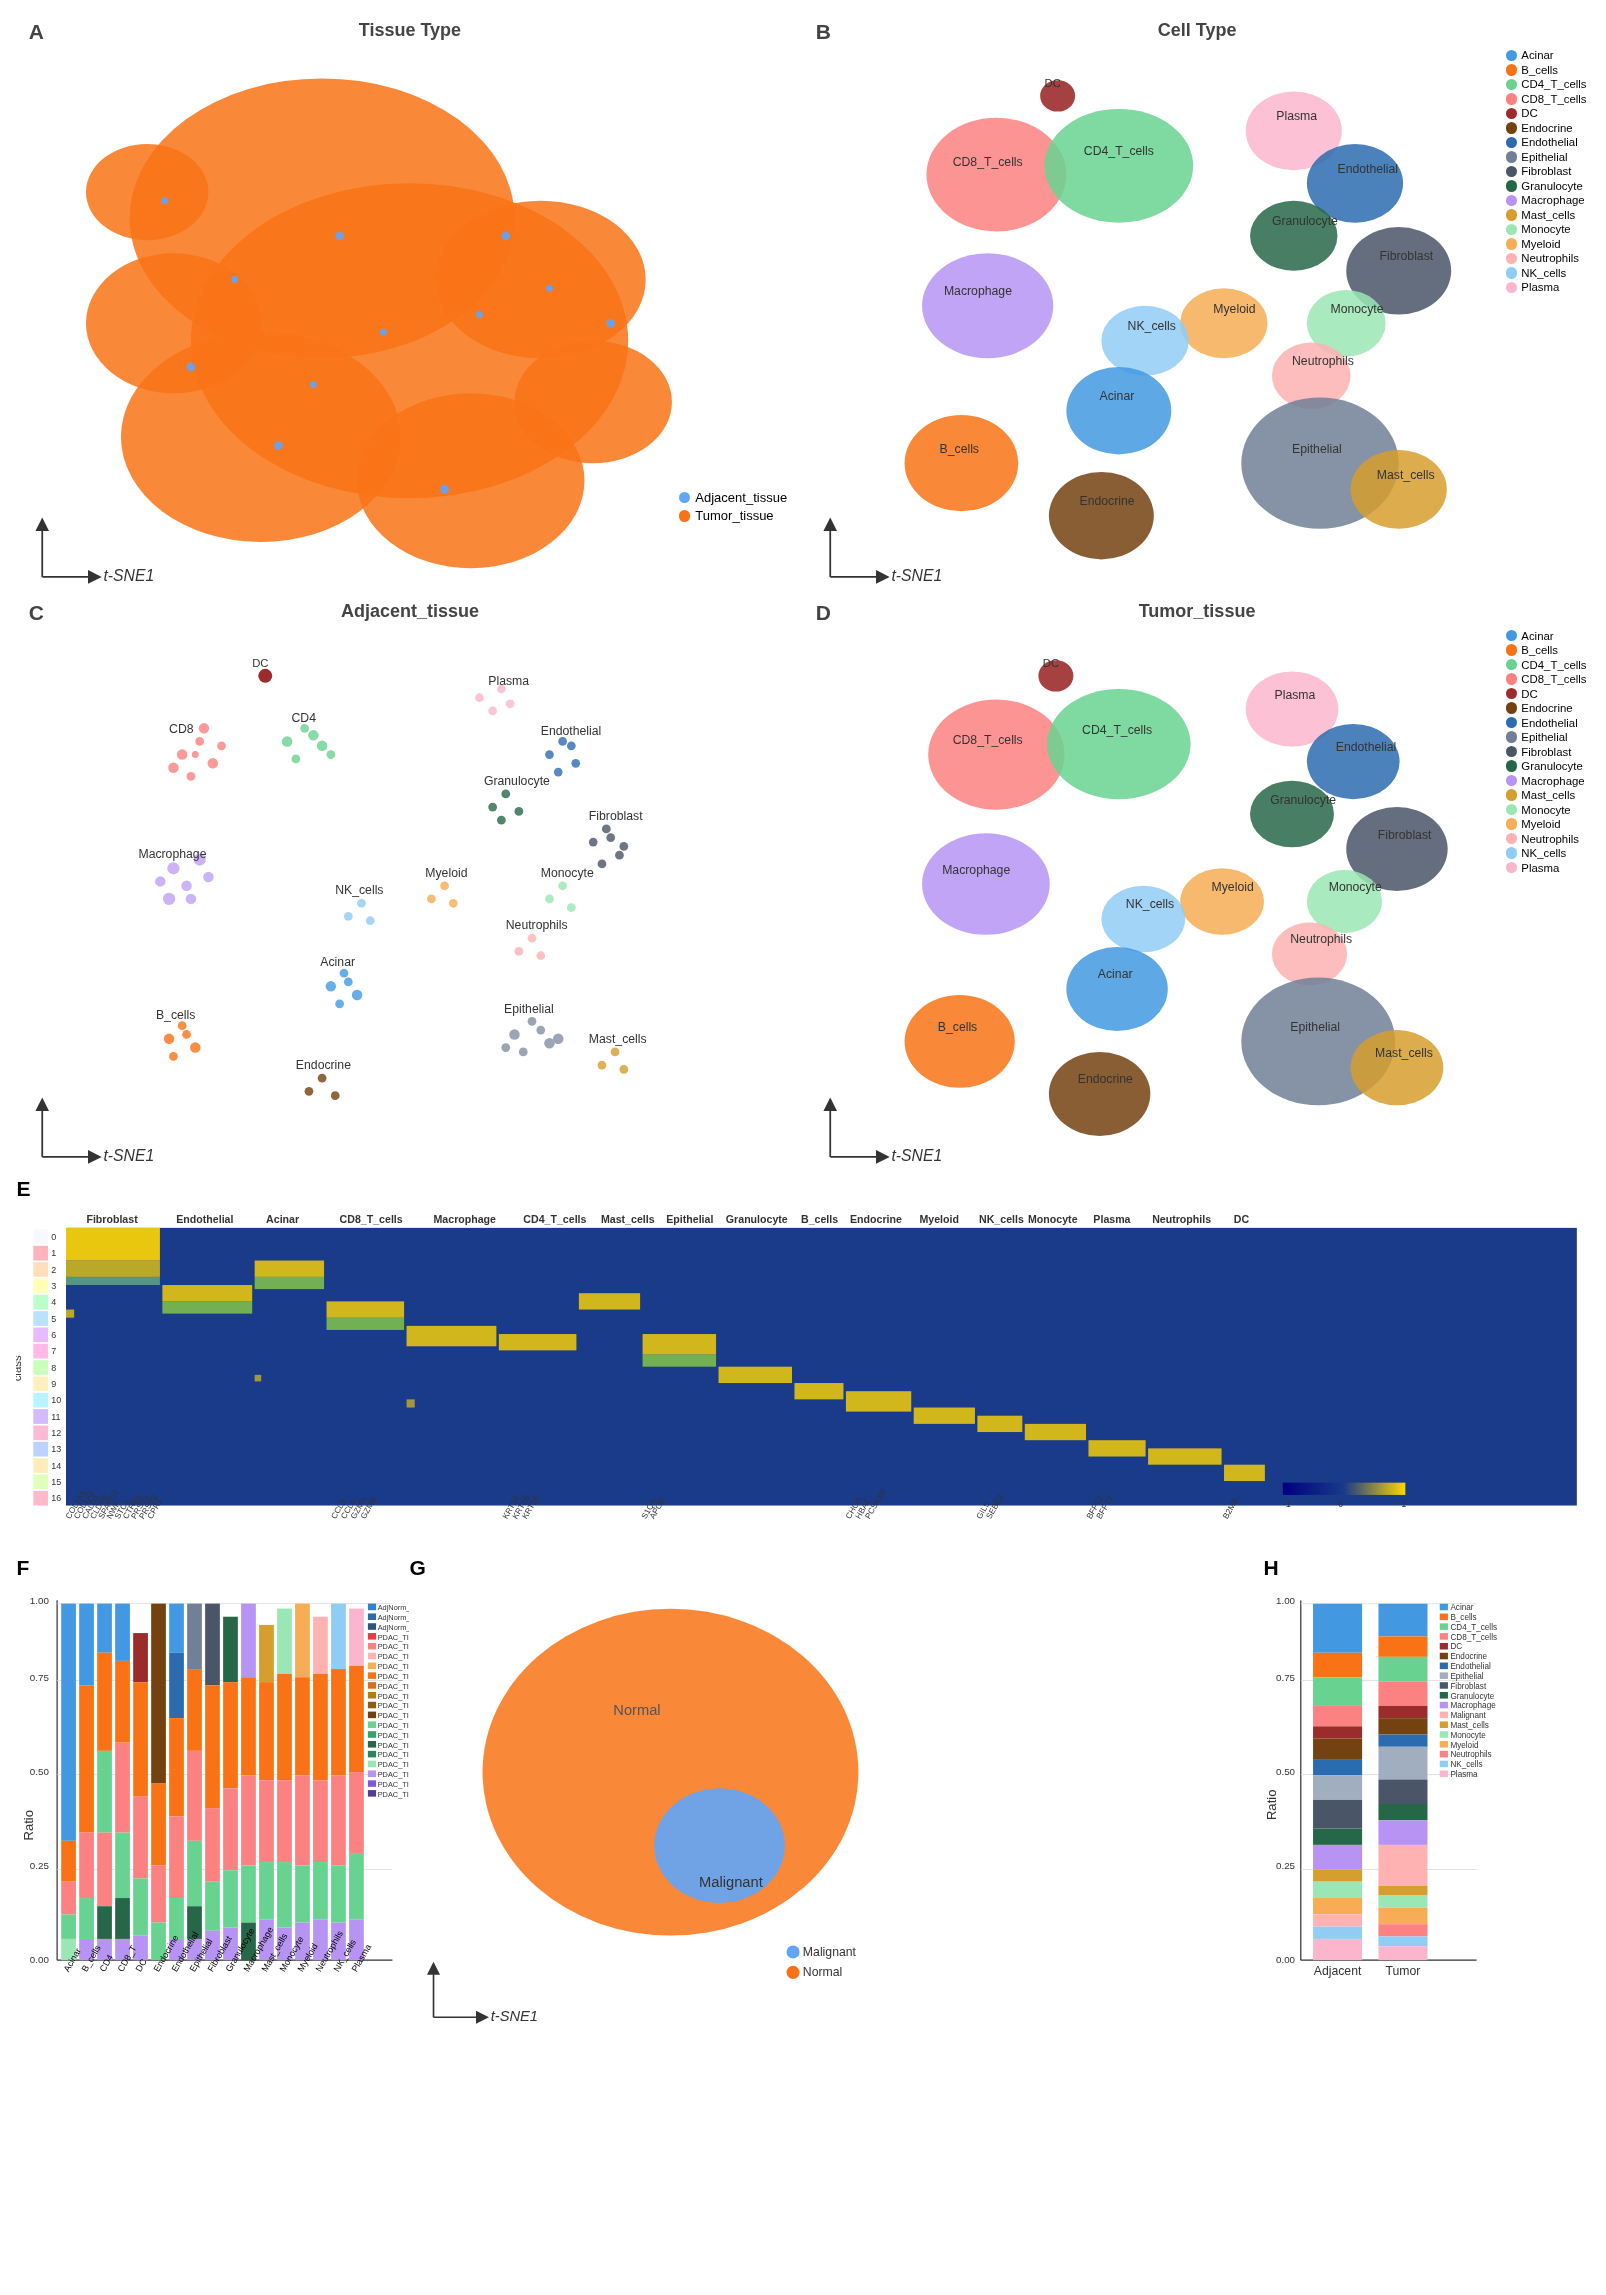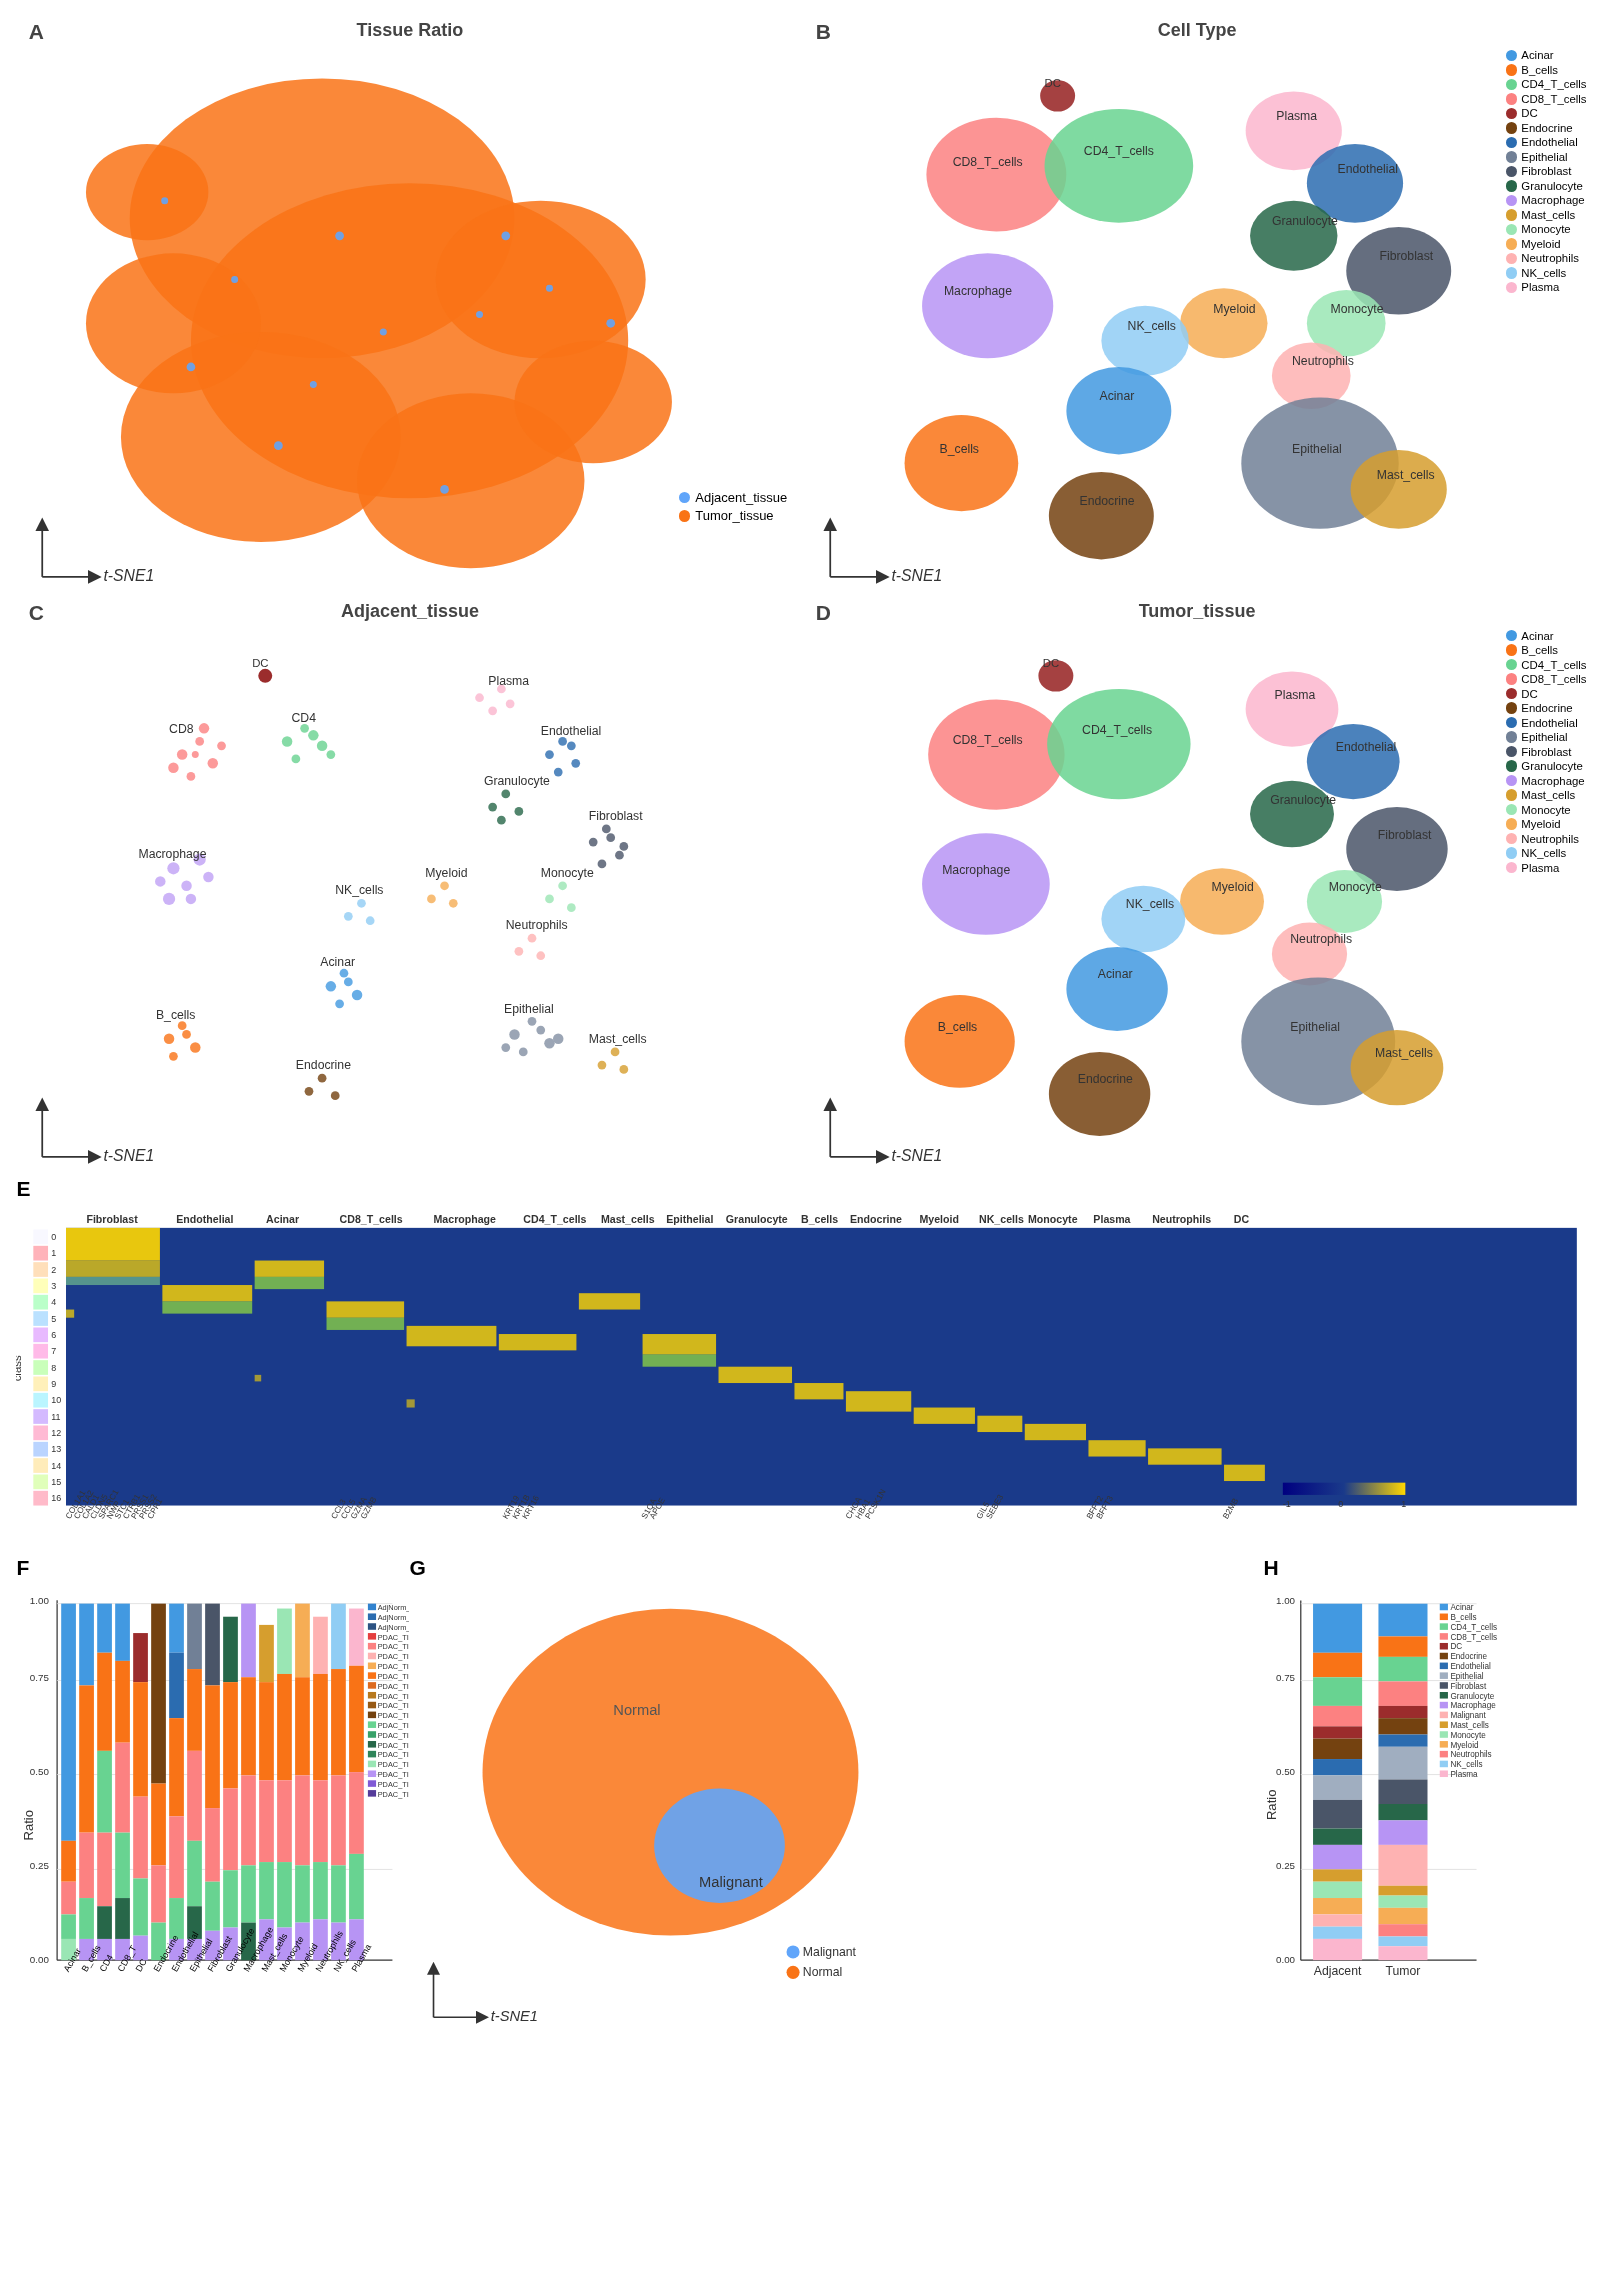--- a/index.html
+++ b/index.html
@@ -103,21 +103,21 @@
 </head>
 <body>
 
 <div class="main-container">
 
   <div class="row-ab">
 
     <div class="panel" style="flex:1; position:relative;">
       <div class="panel-title">
         <span style="position:absolute;left:12.3px;top:4.1px;font-size:21px;font-weight:bold;">A</span>
-        <span>Tissue Ratio</span>
+        <span>Tissue Type</span>
       </div>
       <svg class="tsne-svg" viewBox="0 0 900 620" preserveAspectRatio="xMidYMid meet">
 
         <ellipse cx="350" cy="180" rx="220" ry="160" fill="#F97316" opacity="0.85"></ellipse>
         <ellipse cx="450" cy="320" rx="250" ry="180" fill="#F97316" opacity="0.85"></ellipse>
         <ellipse cx="280" cy="430" rx="160" ry="120" fill="#F97316" opacity="0.85"></ellipse>
         <ellipse cx="520" cy="480" rx="130" ry="100" fill="#F97316" opacity="0.85"></ellipse>
         <ellipse cx="180" cy="300" rx="100" ry="80" fill="#F97316" opacity="0.85"></ellipse>
         <ellipse cx="600" cy="250" rx="120" ry="90" fill="#F97316" opacity="0.85"></ellipse>
         <ellipse cx="150" cy="150" rx="70" ry="55" fill="#F97316" opacity="0.85"></ellipse>

